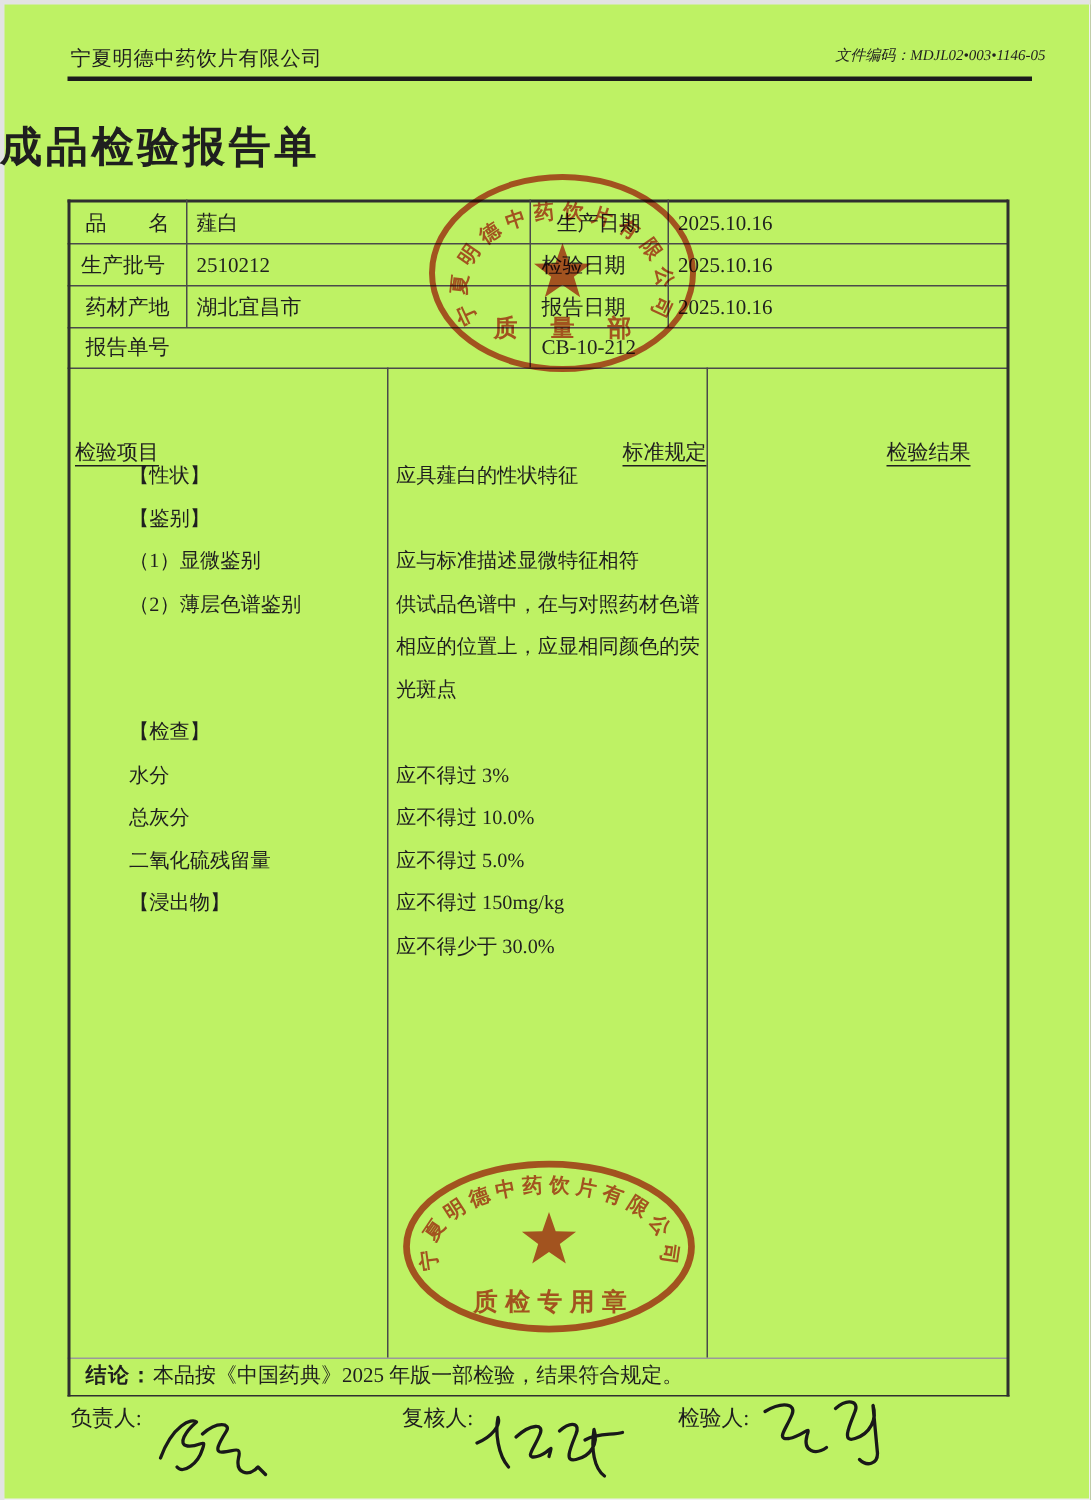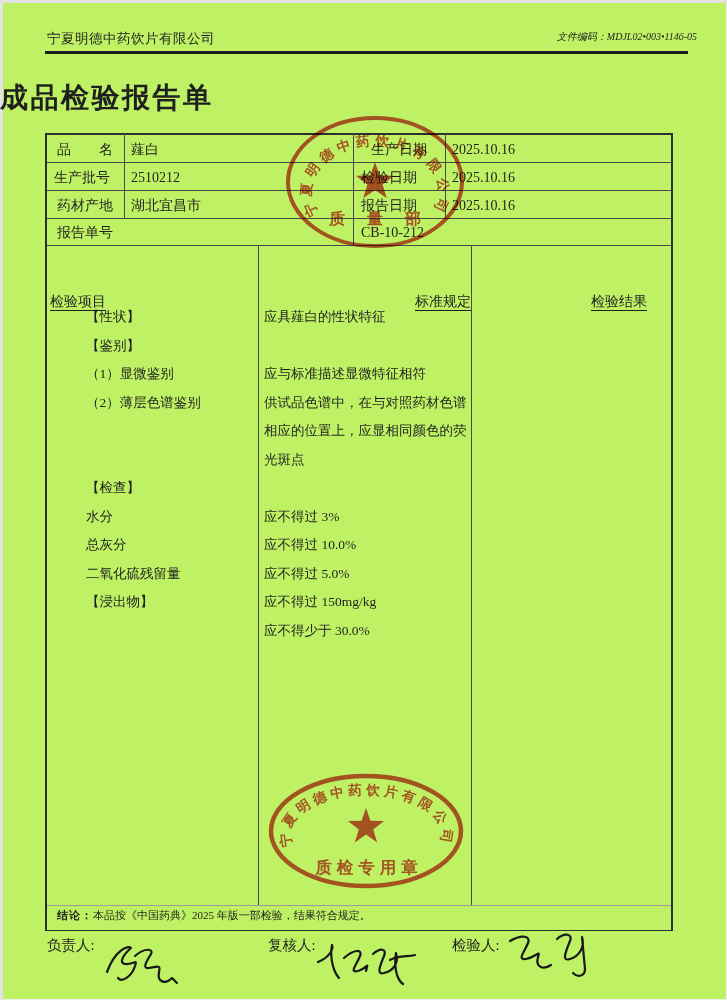--- a/index.html
+++ b/index.html
@@ -16,21 +16,21 @@
   .ln.light{background:#9a9a9a;}
   .company{left:47px;top:30px;font-size:13.5px;letter-spacing:.5px;white-space:nowrap;}
   .filecode{top:30px;right:30px;font-size:10px;white-space:nowrap;font-style:italic;}
   .rule{left:45px;top:51px;width:643px;height:2.5px;background:#1c1c1c;}
   .title{left:0;top:79px;width:727px;text-align:left;font-size:28px;font-weight:bold;letter-spacing:2.5px;}
   .cell{font-size:14px;white-space:nowrap;line-height:20px;}
   .hdr{font-size:14px;text-decoration:underline;text-underline-offset:4px;white-space:nowrap;margin-top:40px;}
   .hdr.center{text-align:right;}
   .colbox{font-size:13.5px;}
   .tline{height:28.5px;line-height:28.5px;white-space:nowrap;}
-  .concl{left:57px;top:908px;font-size:11px;white-space:nowrap;}
+  .concl{left:57px;top:908px;font-size:14px;white-space:nowrap;}
   .concl b{letter-spacing:1px;}
   .siglabel{top:936px;font-size:14.5px;white-space:nowrap;}
   .stamp{mix-blend-mode:multiply;opacity:.9;}
   .sig path{fill:none;stroke:#191919;stroke-width:2.2;stroke-linecap:round;stroke-linejoin:round;}
 </style>
 </head>
 <body>
 
 <div class="page">
 

